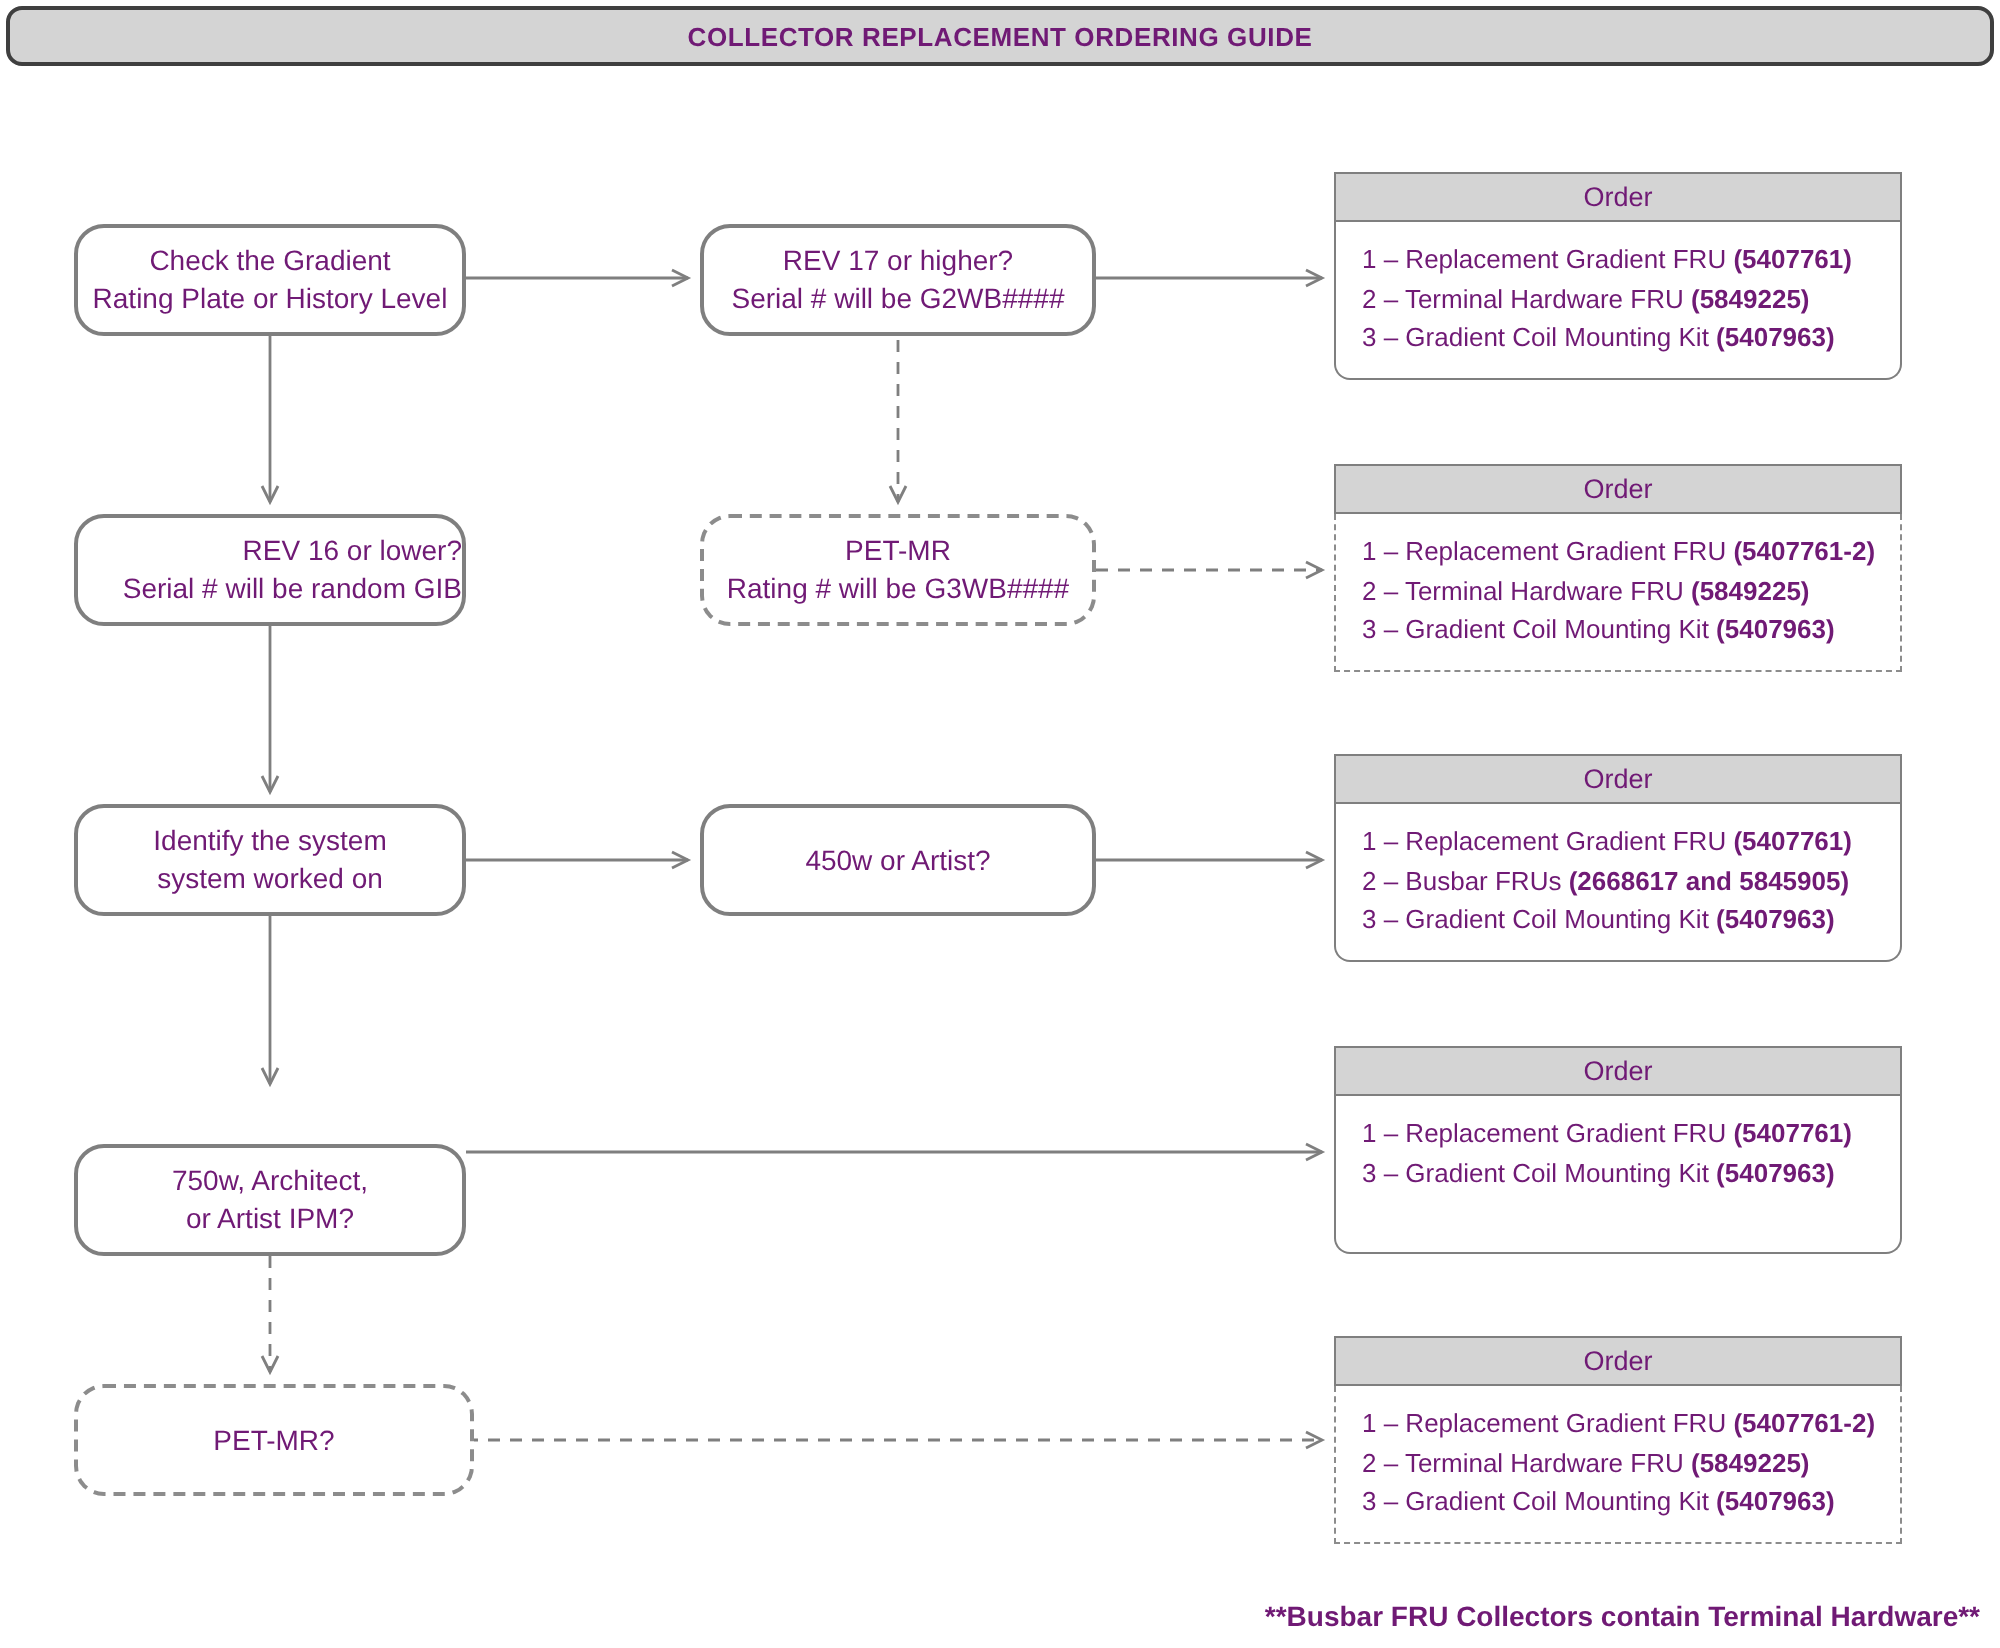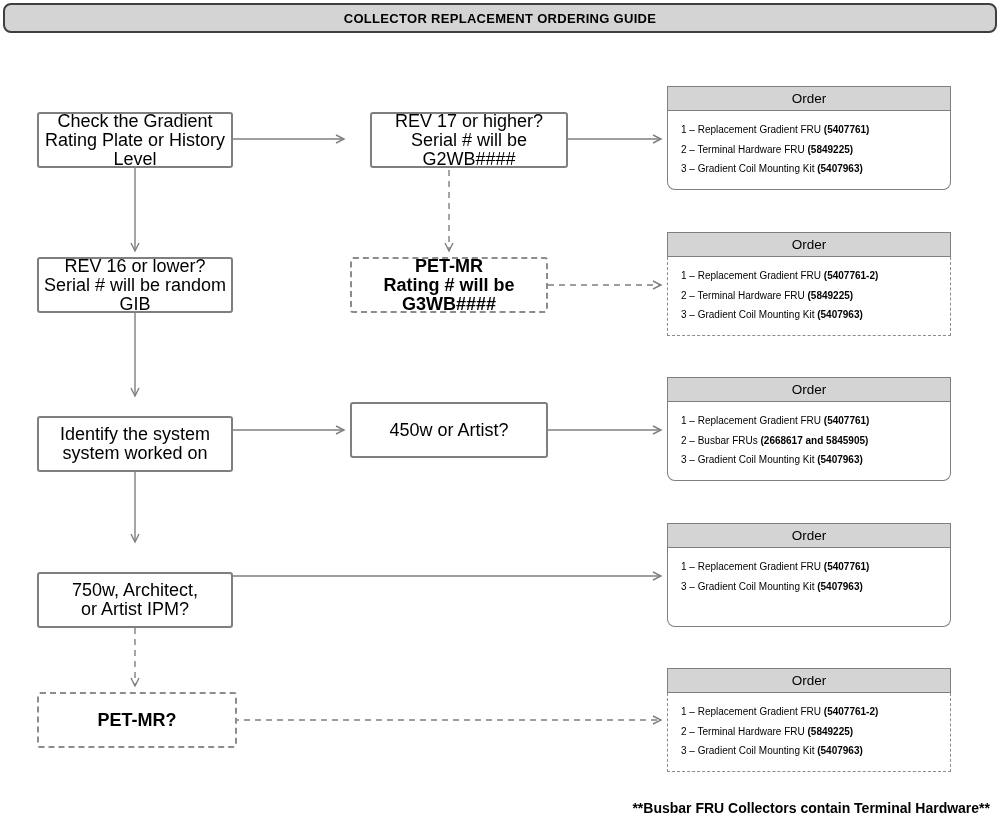--- a/index.html
+++ b/index.html
@@ -1,49 +1,49 @@
 <!DOCTYPE html>
 <html><head>
 <meta charset="utf-8">
 <style>
   html,body{margin:0;padding:0;background:#ffffff;}
   .page{
     position:relative;width:1000px;height:824px;background:#ffffff;
-    font-family:"Liberation Sans","DejaVu Sans",sans-serif;color:#000000;
+    font-family:"Liberation Sans","DejaVu Sans",sans-serif;color:#701a75;
     overflow:hidden;
   }
   *{box-sizing:border-box;}
 
   .titlebar{
     position:absolute;left:3px;top:3px;width:994px;height:30px;
     background:#d4d4d4;border:2.5px solid #3f3f3f;border-radius:8px;
     display:flex;align-items:center;justify-content:center;
     font-weight:bold;font-size:13px;letter-spacing:.3px;
   }
 
   svg.arrows{position:absolute;left:0;top:0;width:1000px;height:824px;pointer-events:none;}
 
   .fbox{
-    position:absolute;background:#fff;border:2px solid #7f7f7f;border-radius:3px;
+    position:absolute;background:#fff;border:2px solid #7f7f7f;border-radius:15px;
     display:flex;flex-direction:column;align-items:center;justify-content:center;
-    text-align:center;font-size:18px;line-height:19px;
+    text-align:center;font-size:14px;line-height:19px;
   }
-  .fbox.dashed{border:2px dashed #8c8c8c;font-weight:bold;}
+  .fbox.dashed{border:2px dashed #8c8c8c;}
 
   .order-header{
     position:absolute;left:667px;width:284px;height:25px;
     background:#d4d4d4;border:1.5px solid #7f7f7f;
     display:flex;align-items:center;justify-content:center;
     font-weight:normal;font-size:13.5px;
   }
   .order-body{
     position:absolute;left:667px;width:284px;height:79px;
     background:#fff;border:1.5px solid #7f7f7f;border-top:none;
     border-radius:0 0 8px 8px;
-    padding:9px 6px 16px 13px;font-size:10px;line-height:19.5px;
+    padding:9px 6px 16px 13px;font-size:13px;line-height:19.5px;
   }
   .order-body.dashed{border:1.5px dashed #8c8c8c;border-top:none;border-radius:0;}
   .order-body .bold{font-weight:bold;}
 
   .footnote{
     position:absolute;right:10px;top:800px;
     font-weight:bold;font-size:14px;
   }
 </style>
 </head>
@@ -74,37 +74,37 @@
       <line x1="233" y1="576" x2="661" y2="576" marker-end="url(#ah)"></line>
       <line x1="135" y1="606" x2="135" y2="686" marker-end="url(#ah)" stroke-dasharray="6,5"></line>
       <line x1="233" y1="720" x2="661" y2="720" marker-end="url(#ah)" stroke-dasharray="6,5"></line>
     </g>
   </svg>
 
   <div class="fbox" style="left:37px;top:112px;width:196px;height:56px;">
     <span>Check the Gradient</span>
     <span>Rating Plate or History Level</span>
   </div>
-  <div class="fbox" style="left:37px;top:257px;width:196px;height:56px;">
+  <div class="fbox" style="left:37px;top:257px;width:196px;height:56px;align-items:flex-end;">
     <span>REV 16 or lower?</span>
     <span>Serial # will be random GIB</span>
   </div>
-  <div class="fbox" style="left:37px;top:416px;width:196px;height:56px;">
+  <div class="fbox" style="left:37px;top:402px;width:196px;height:56px;">
     <span>Identify the system</span>
     <span>system worked on</span>
   </div>
   <div class="fbox" style="left:37px;top:572px;width:196px;height:56px;">
     <span>750w, Architect,</span>
     <span>or Artist IPM?</span>
   </div>
   <div class="fbox dashed" style="left:37px;top:692px;width:200px;height:56px;">
     <span>PET-MR?</span>
   </div>
 
-  <div class="fbox" style="left:370px;top:112px;width:198px;height:56px;">
+  <div class="fbox" style="left:350px;top:112px;width:198px;height:56px;">
     <span>REV 17 or higher?</span>
     <span>Serial # will be G2WB####</span>
   </div>
   <div class="fbox dashed" style="left:350px;top:257px;width:198px;height:56px;">
     <span>PET-MR</span>
     <span>Rating # will be G3WB####</span>
   </div>
   <div class="fbox" style="left:350px;top:402px;width:198px;height:56px;">
     <span>450w or Artist?</span>
   </div>

